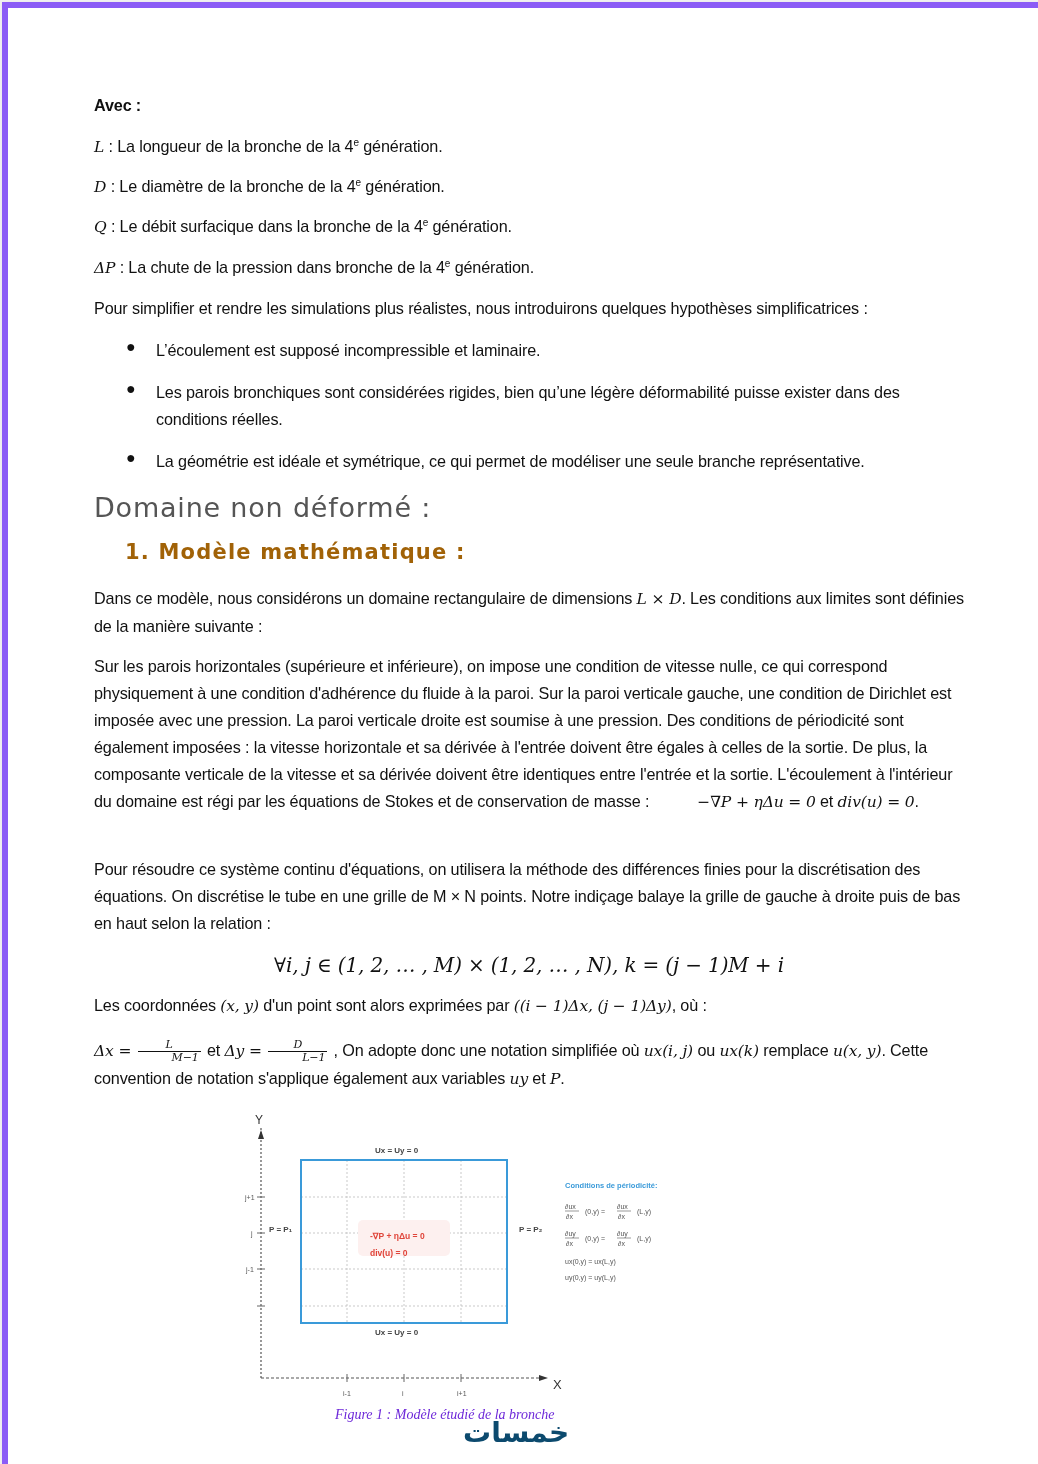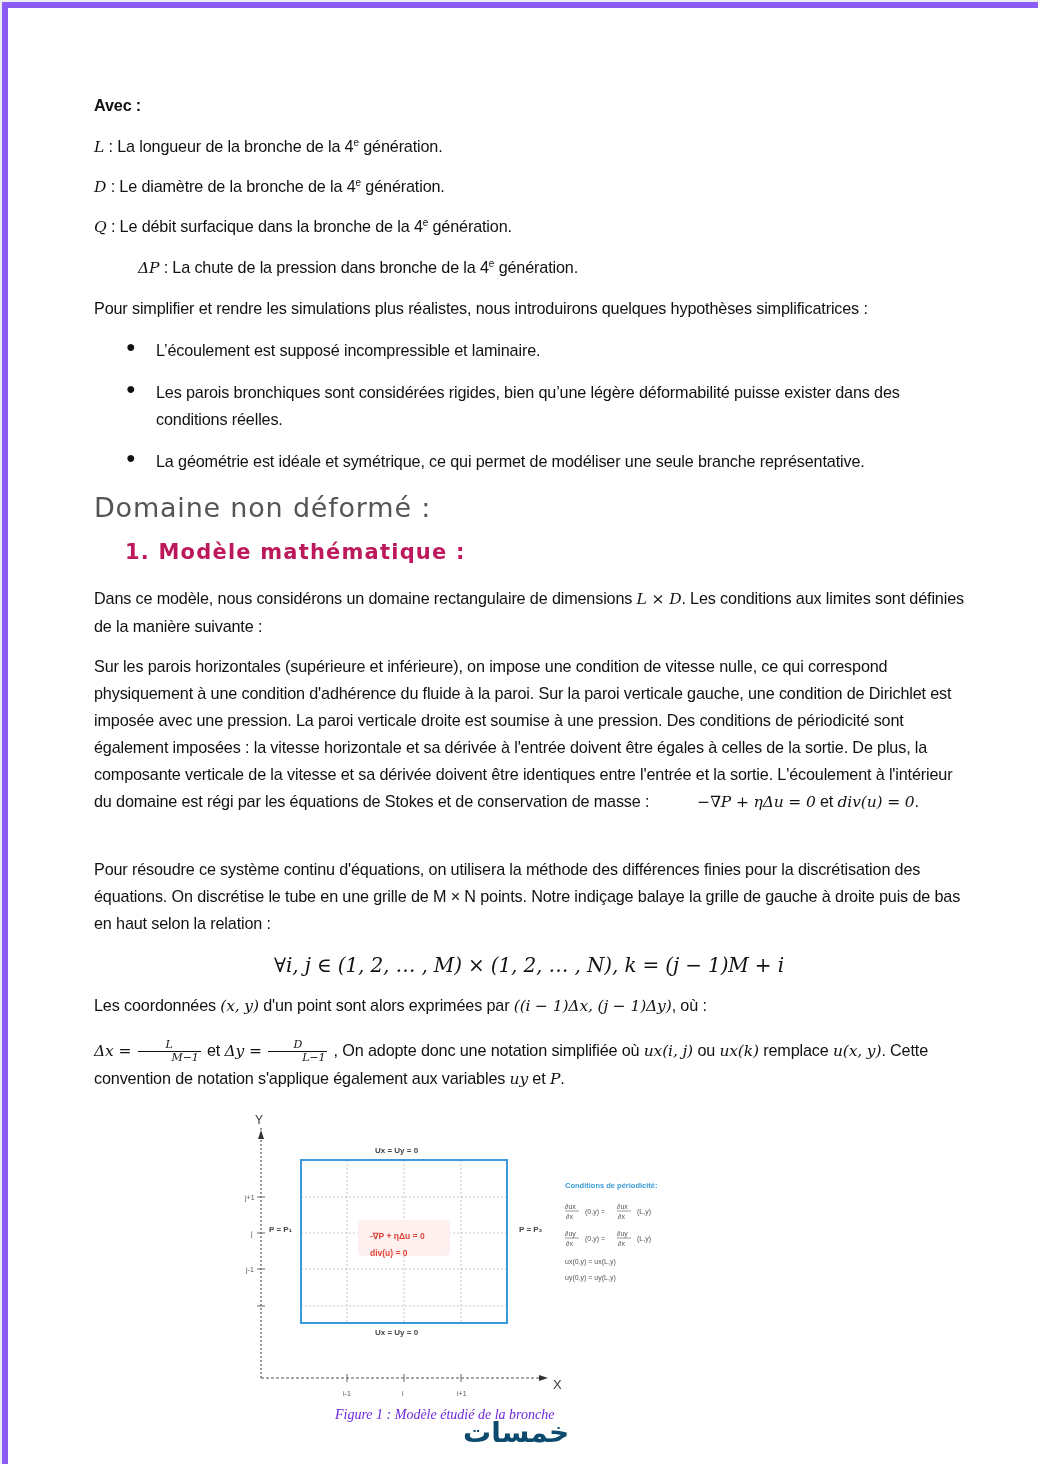--- a/index.html
+++ b/index.html
@@ -14,21 +14,21 @@
   }
   .p { position:absolute; left:86px; width:870px; line-height:27px; margin:0; }
   .m { font-family:"DejaVu Serif","Liberation Serif", serif; font-style:italic; font-size:15.5px; }
   .bold { font-weight:bold; }
   sup { font-size:10px; vertical-align: super; line-height:0; }
   .bullet { position:absolute; left:118px; font-size:16px; }
   .bl { position:absolute; left:148px; width:800px; line-height:27px; margin:0; }
   .h1 { position:absolute; left:86px; top:484px; font-family:"DejaVu Sans", sans-serif;
         font-size:27px; color:#555; letter-spacing:0.8px; }
   .h2 { position:absolute; left:117px; top:532px; font-family:"DejaVu Sans", sans-serif;
-        font-size:21px; font-weight:bold; color:#be185d; letter-spacing:1.2px; }
+        font-size:21px; font-weight:bold; color:#a16207; letter-spacing:1.2px; }
   .frac { display:inline-block; vertical-align:middle; text-align:center; font-size:11px; line-height:12px; margin:0 2px; }
   .frac .num { display:block; border-bottom:1px solid #111; padding:0 2px; }
   .frac .den { display:block; padding:0 2px;margin-left:32px; }
   .fig { position:absolute; left:225px; top:1100px; width:480px; height:300px; }
   .fig-caption { position:absolute; left:327px; top:1399px; font-family:"Liberation Serif", serif;
         font-style:italic; font-size:14px; color:#6d28d9; }
   .watermark { position:absolute; left:455px; top:1408px; font-family:"DejaVu Sans", sans-serif;
         font-size:28px; color:#0c4a6e; font-weight:bold; letter-spacing:1px; }
   svg text { font-family:"Liberation Sans", sans-serif; }
 </style>
@@ -42,21 +42,21 @@
 
     <p class="p" style="top:125px;">
       <span class="m">L</span><span> : La longueur de la bronche de la 4</span><sup>e</sup><span> génération.</span>
     </p>
     <p class="p" style="top:165px;">
       <span class="m">D</span><span> : Le diamètre de la bronche de la 4</span><sup>e</sup><span> génération.</span>
     </p>
     <p class="p" style="top:205px;">
       <span class="m">Q</span><span> : Le débit surfacique dans la bronche de la 4</span><sup>e</sup><span> génération.</span>
     </p>
-    <p class="p" style="top:246px;margin-left:44px;">
+    <p class="p" style="top:246px;">
       <span class="m">ΔP</span><span> : La chute de la pression dans bronche de la 4</span><sup>e</sup><span> génération.</span>
     </p>
 
     <p class="p" style="top:287px;">Pour simplifier et rendre les simulations plus réalistes, nous introduirons quelques hypothèses simplificatrices :</p>
 
     <span class="bullet" style="top:330px;">●</span>
     <p class="bl" style="top:329px;">L’écoulement est supposé incompressible et laminaire.</p>
 
     <span class="bullet" style="top:372px;">●</span>
     <p class="bl" style="top:371px;">Les parois bronchiques sont considérées rigides, bien qu’une légère déformabilité puisse exister dans des conditions réelles.</p>

